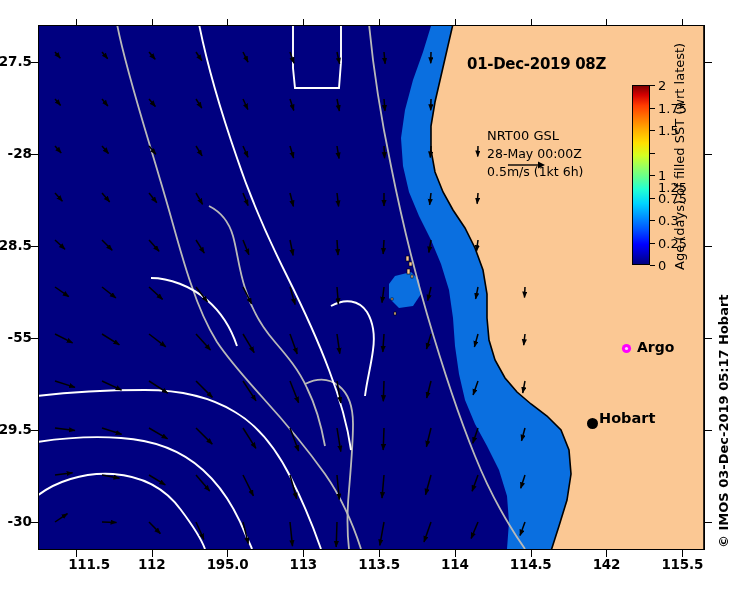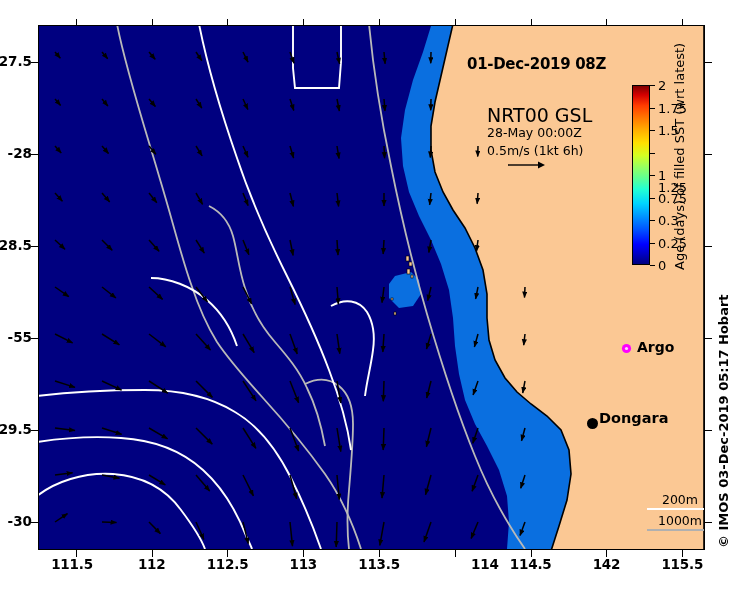--- a/index.html
+++ b/index.html
@@ -17,21 +17,21 @@
   .tick{position:absolute;background:#000;}
 
   .xlabel{position:absolute;top:556px;font-size:13.5px;font-weight:bold;color:#000;
           transform:translateX(-50%);white-space:nowrap;letter-spacing:-0.2px;}
 
   
   #title-txt{position:absolute;left:428px;top:29px;font-size:15px;font-weight:bold;
              color:#000;letter-spacing:-0.3px;white-space:nowrap;}
   #ann{position:absolute;left:448px;top:80px;color:#000;font-size:13px;line-height:18px;
        white-space:nowrap;}
-  #ann .l1{font-size:19px;}
+  #ann .l1{font-size:13px;margin-top:21px;}
   #ann .l2{font-size:12.5px;}
   #ann .l3{font-size:12.5px;}
   #annarrow{position:absolute;left:468px;top:133px;width:40px;height:12px;}
 
   #argo-lbl{position:absolute;left:598px;top:313px;font-size:14px;font-weight:bold;color:#000;}
   #argo-mk{position:absolute;left:582px;top:317px;width:11px;height:11px;}
   #dongara-lbl{position:absolute;left:560px;top:384px;font-size:14.5px;font-weight:bold;color:#000;}
   #dongara-mk{position:absolute;left:548px;top:392px;width:11px;height:11px;border-radius:50%;
               background:#000;}
 
@@ -268,49 +268,43 @@
       <path d="M31,2.6 L38,6 L31,9.4 z" fill="#000"></path>
     </svg>
 
     <svg id="argo-mk" viewBox="0 0 11 11">
       <circle cx="5.5" cy="5.5" r="4.6" fill="#ff00ff"></circle>
       <circle cx="5.5" cy="5.5" r="1.6" fill="#ffd0ff"></circle>
     </svg>
     <div id="argo-lbl">Argo</div>
 
     <div id="dongara-mk"></div>
-    <div id="dongara-lbl">Dongara</div>
-
-    <div id="scalekey">
-      <div>200m</div>
-      <div class="sk-line1"></div>
-      <div>1000m</div>
-      <div class="sk-line2"></div>
-    </div>
+    <div id="dongara-lbl">Hobart</div>
+
   </div>
 
   <div id="xticks">
       <div class="tick" style="position: absolute; left: 75.8977px; top: 19px; width: 1px; height: 6px;"></div>
       <div class="tick" style="position: absolute; left: 75.8977px; top: 550px; width: 1px; height: 7px;"></div>
-      <div class="xlabel" style="left: 72px;">111.5</div>
+      <div class="xlabel" style="left: 89px;">111.5</div>
       <div class="tick" style="position: absolute; left: 151.693px; top: 19px; width: 1px; height: 6px;"></div>
       <div class="tick" style="position: absolute; left: 151.693px; top: 550px; width: 1px; height: 7px;"></div>
       <div class="xlabel" style="left: 151.693px;">112</div>
       <div class="tick" style="position: absolute; left: 227.489px; top: 19px; width: 1px; height: 6px;"></div>
       <div class="tick" style="position: absolute; left: 227.489px; top: 550px; width: 1px; height: 7px;"></div>
-      <div class="xlabel" style="left: 227.489px;">112.5</div>
+      <div class="xlabel" style="left: 227.489px;">195.0</div>
       <div class="tick" style="position: absolute; left: 303.284px; top: 19px; width: 1px; height: 6px;"></div>
       <div class="tick" style="position: absolute; left: 303.284px; top: 550px; width: 1px; height: 7px;"></div>
       <div class="xlabel" style="left: 303.284px;">113</div>
       <div class="tick" style="position: absolute; left: 379.08px; top: 19px; width: 1px; height: 6px;"></div>
       <div class="tick" style="position: absolute; left: 379.08px; top: 550px; width: 1px; height: 7px;"></div>
       <div class="xlabel" style="left: 379.08px;">113.5</div>
       <div class="tick" style="position: absolute; left: 454.875px; top: 19px; width: 1px; height: 6px;"></div>
       <div class="tick" style="position: absolute; left: 454.875px; top: 550px; width: 1px; height: 7px;"></div>
-      <div class="xlabel" style="left: 454.875px; margin-left: 30px;">114</div>
+      <div class="xlabel" style="left: 454.875px;">114</div>
       <div class="tick" style="position: absolute; left: 530.67px; top: 19px; width: 1px; height: 6px;"></div>
       <div class="tick" style="position: absolute; left: 530.67px; top: 550px; width: 1px; height: 7px;"></div>
       <div class="xlabel" style="left: 530.67px;">114.5</div>
       <div class="tick" style="position: absolute; left: 606.466px; top: 19px; width: 1px; height: 6px;"></div>
       <div class="tick" style="position: absolute; left: 606.466px; top: 550px; width: 1px; height: 7px;"></div>
       <div class="xlabel" style="left: 606.466px;">142</div>
       <div class="tick" style="position: absolute; left: 682.261px; top: 19px; width: 1px; height: 6px;"></div>
       <div class="tick" style="position: absolute; left: 682.261px; top: 550px; width: 1px; height: 7px;"></div>
       <div class="xlabel" style="left: 682.261px;">115.5</div>
     </div>

